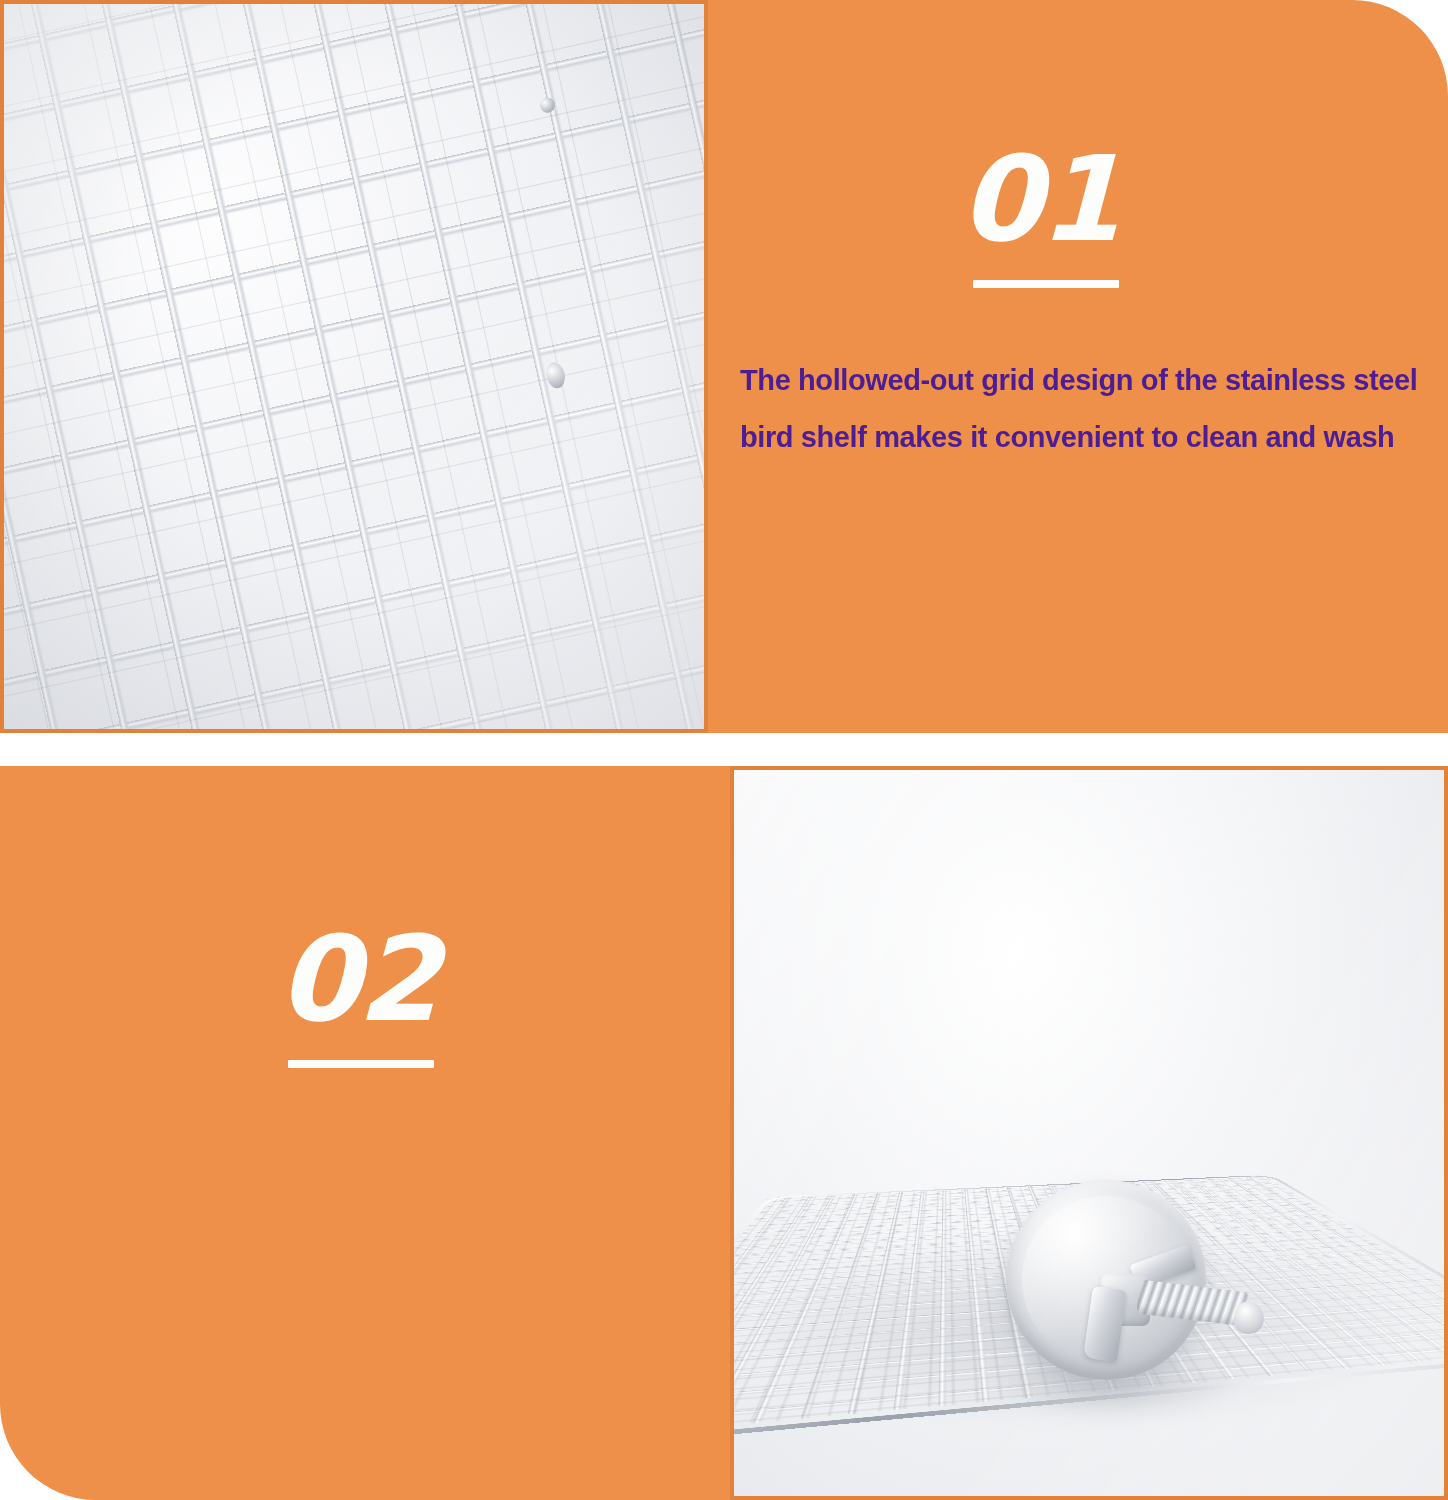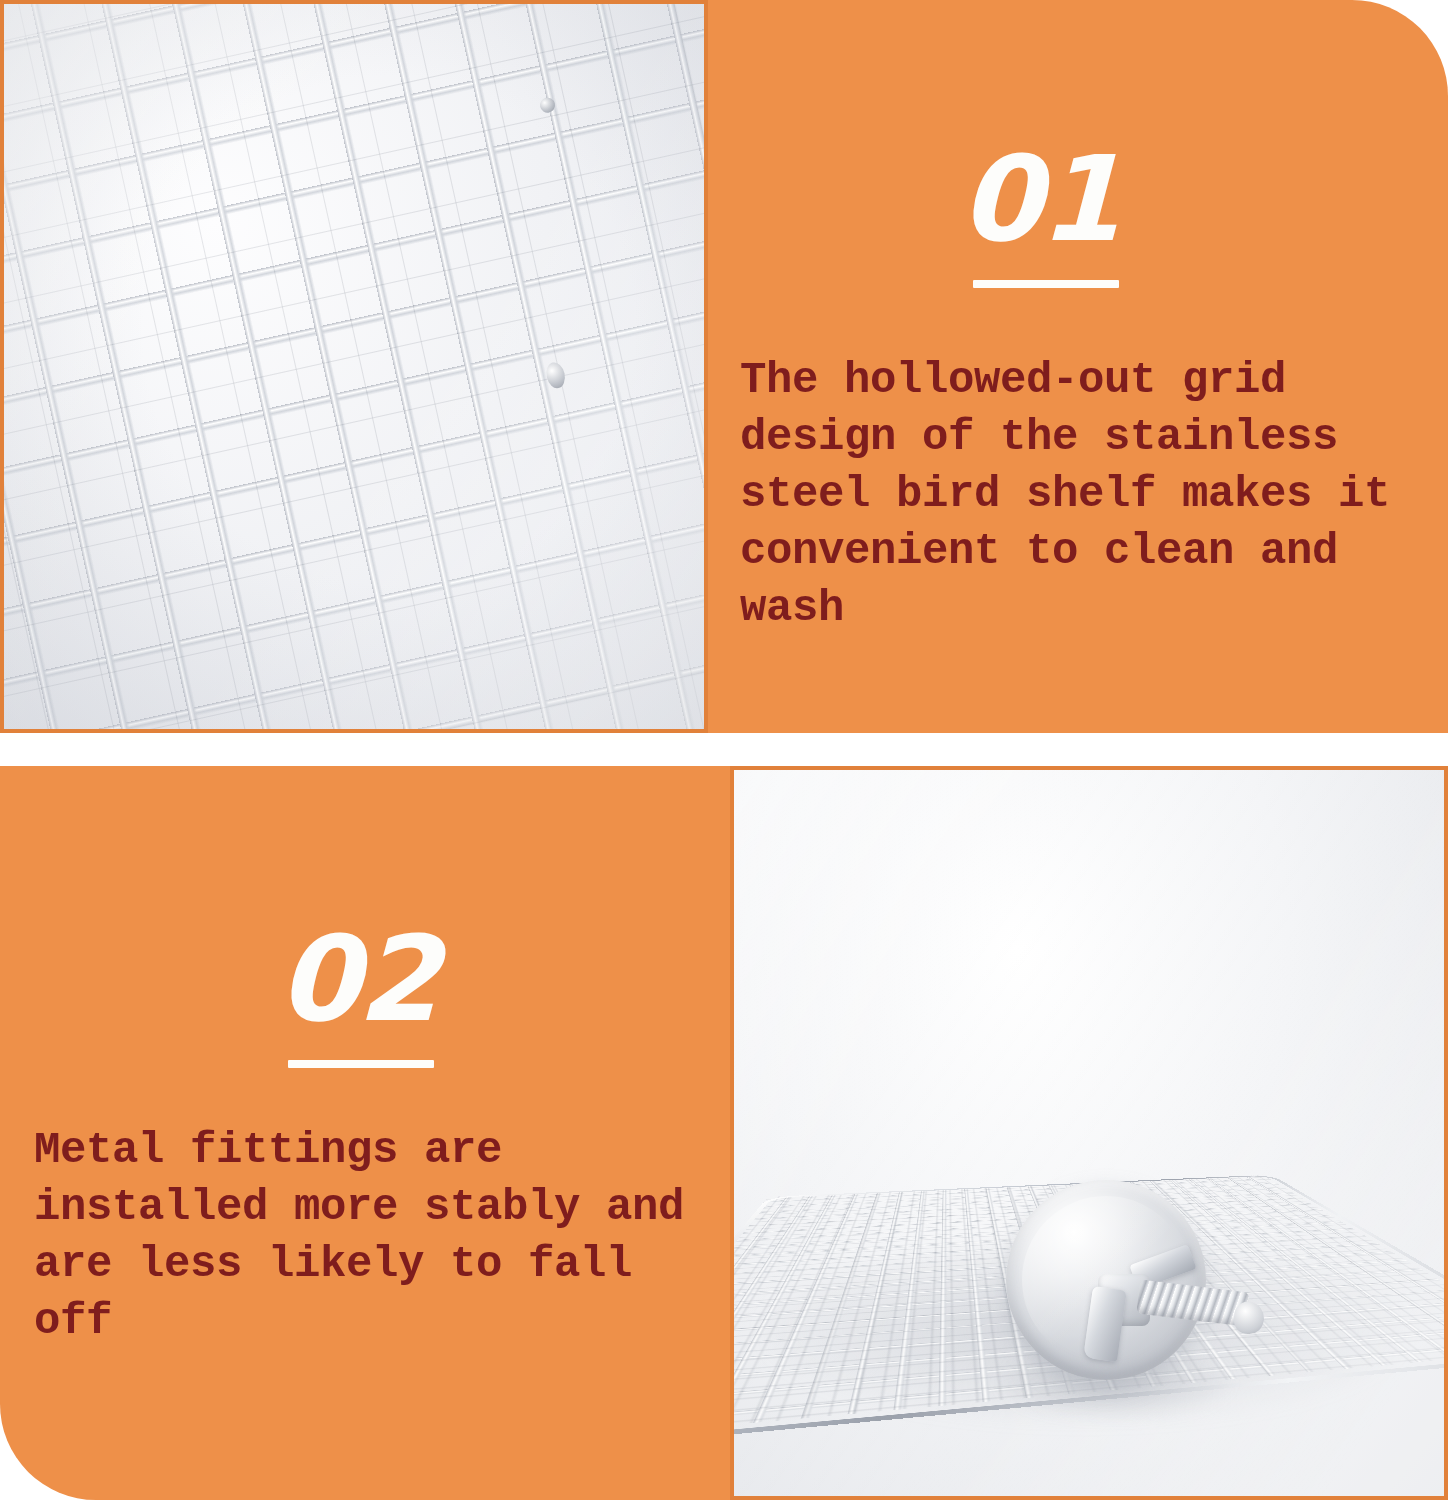--- a/index.html
+++ b/index.html
@@ -83,25 +83,25 @@
   .badge-rule {
     margin-top: 22px;
     width: 146px;
     height: 8px;
     background: #fdfdfb;
     border-radius: 1px;
   }
 
   .copy-text {
     position: absolute;
-    font-family: Liberation Mono, monospace;
+    font-family: Liberation Sans, sans-serif;
     font-weight: 700;
-    font-size: 44px;
+    font-size: 29px;
     line-height: 57px;
-    color: #7f1d1d;
+    color: #4c1d95;
     letter-spacing: -0.4px;
     white-space: pre-line;
   }
 
   
   .panel01 .badge       { left: 262px; top: 140px; }
   .panel01 .badge-rule  { margin-left: 3px; }
   .panel01 .copy-text   { left: 32px; top: 352px; width: 682px; }
 
   
@@ -387,21 +387,20 @@
     </div>
   </div>
 
   <div class="row row-2">
 
     <div class="copy-panel left">
       <div class="badge" style="position:absolute; left:288px; top:154px;">
         <div class="badge-number">02</div>
         <div class="badge-rule"></div>
       </div>
-      <div class="copy-text" style="position:absolute; left:34px; top:356px; width:690px;">Metal fittings are installed more stably and are less likely to fall off</div>
     </div>
 
     <div class="photo-panel right">
       <div class="photo-inner">
         <div class="grill-bg"></div>
         <div class="grill-shadow"></div>
         <div class="grill-persp">
           <div class="grill-mesh"></div>
           <div class="grill-dark"></div>
           <div class="grill-edge"></div>

